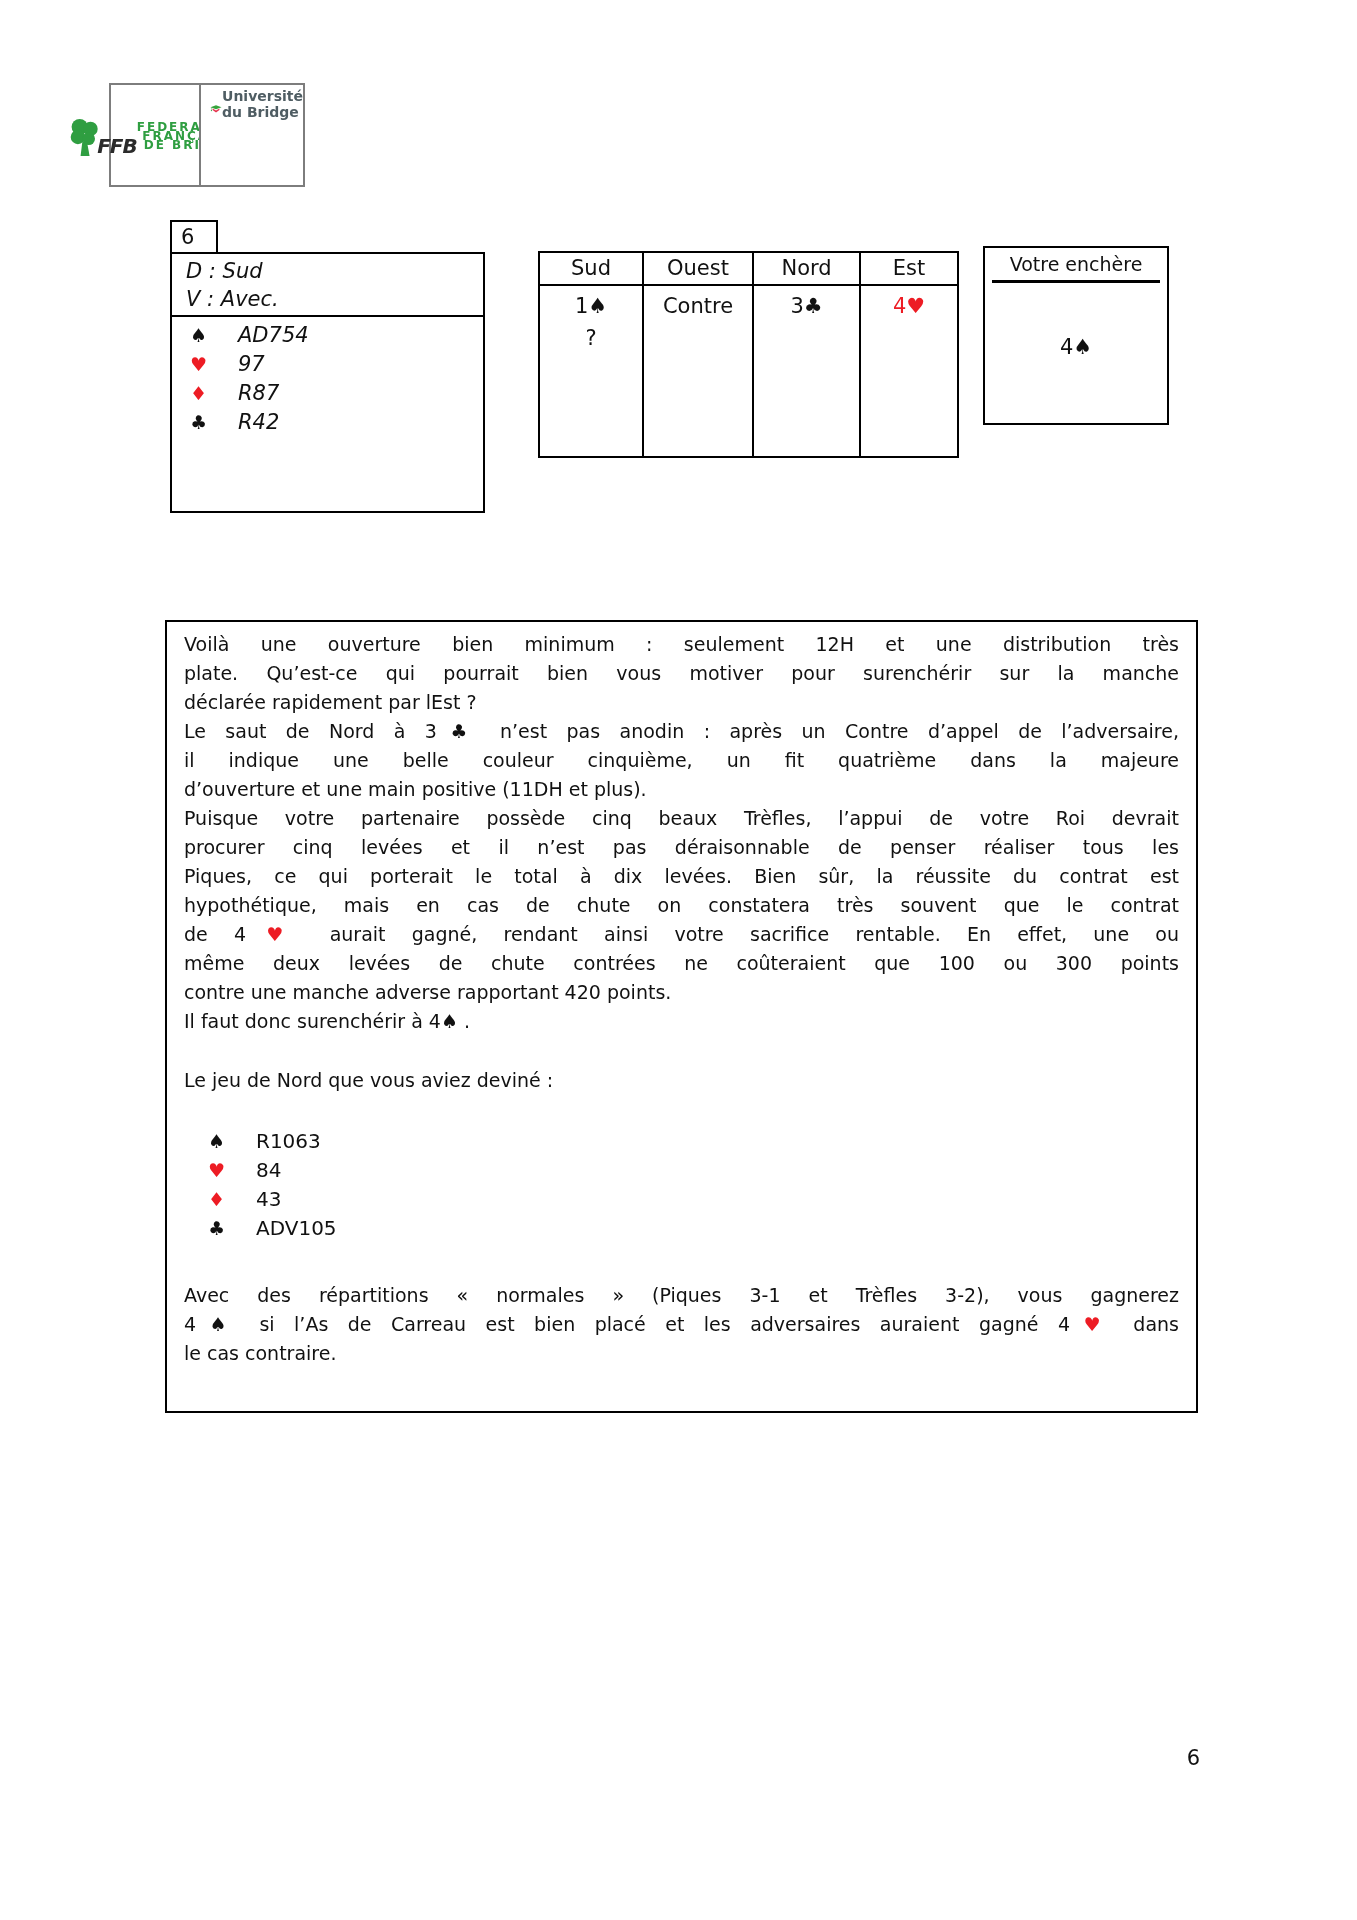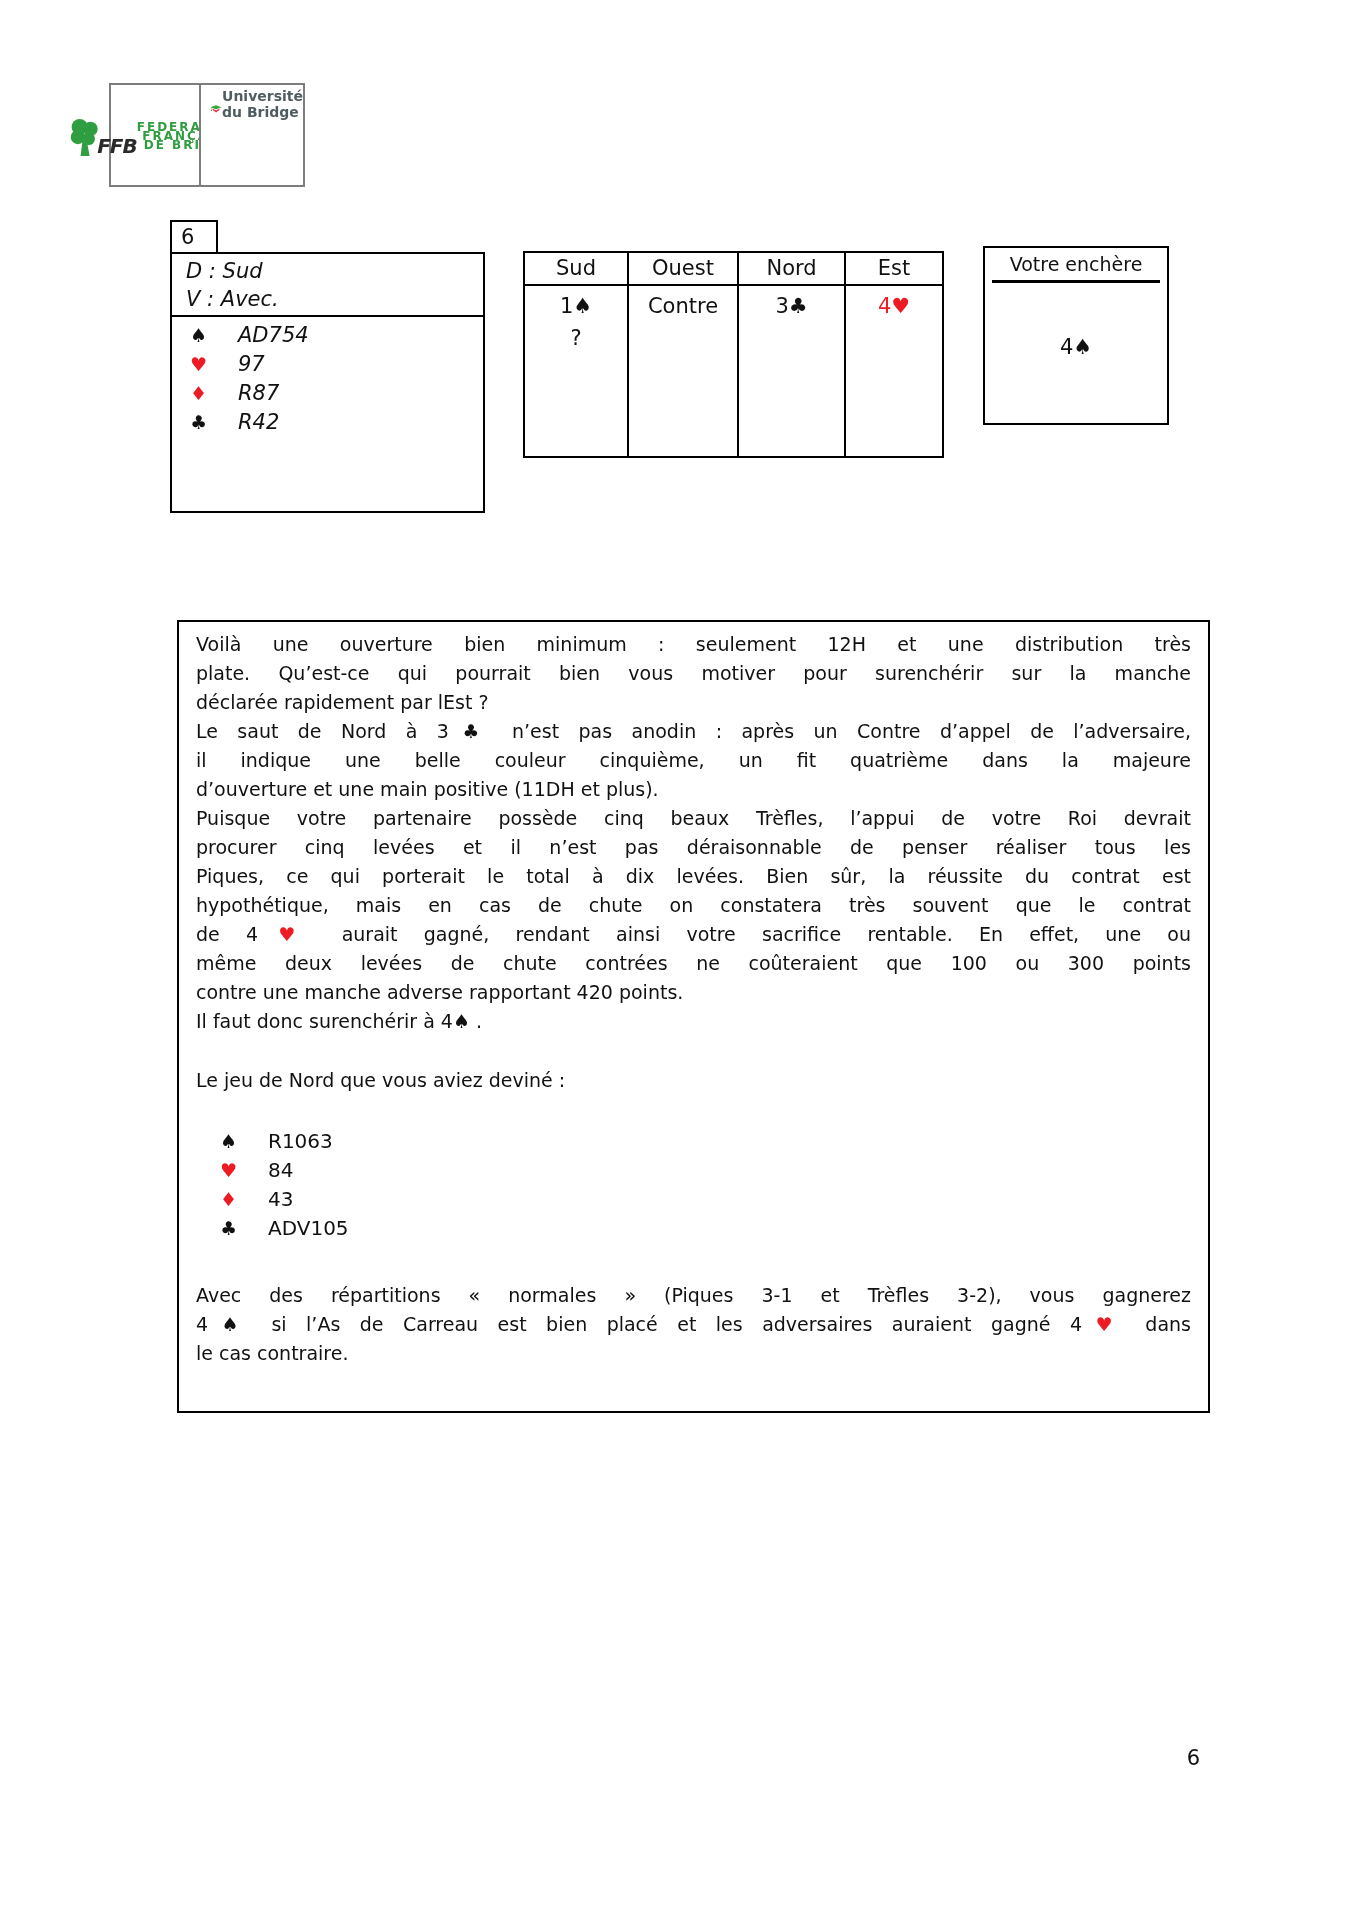--- a/index.html
+++ b/index.html
@@ -19,37 +19,37 @@
   .ffb-org div{font-size:12px;font-weight:bold;letter-spacing:2px;color:var(--ffb-green);line-height:9px;}
   .univ-name{font-size:14px;font-weight:bold;color:var(--univ-text);line-height:16px;margin-top:3px;}
   
   .deal-tab{position:absolute;left:170px;top:220px;width:48px;height:34px;border:2px solid #000;box-sizing:border-box;background:#fff;z-index:2;font-size:21px;padding-left:9px;line-height:30px;}
   .deal-box{position:absolute;left:170px;top:252px;width:315px;height:261px;border:2px solid #000;box-sizing:border-box;background:#fff;font-style:italic;}
   .deal-head{padding:3px 0 2px 14px;font-size:21px;line-height:28px;border-bottom:2px solid #000;}
   .hand .hand-row{display:flex;align-items:baseline;font-size:21px;line-height:29px;}
   .deal-box .hand{padding:4px 0 0 18px;}
   .hand .suit-cell{width:48px;font-size:19px;}
   
-  .bid-table{position:absolute;left:523px;top:251px;width:421px;height:207px;border:2px solid #000;box-sizing:border-box;display:flex;flex-direction:column;background:#fff;}
+  .bid-table{position:absolute;left:538px;top:251px;width:421px;height:207px;border:2px solid #000;box-sizing:border-box;display:flex;flex-direction:column;background:#fff;}
   .bt-row{display:flex;flex:0 0 auto;}
   .bt-row.head{height:33px;border-bottom:2px solid #000;box-sizing:border-box;}
   .bt-row.body{flex:1 1 auto;}
   .bt-cell{box-sizing:border-box;text-align:center;font-size:21px;}
   .bt-cell:not(:last-child){border-right:2px solid #000;}
   .bt-cell.c0{width:104px;} .bt-cell.c1{width:110px;} .bt-cell.c2{width:107px;} .bt-cell.c3{width:96px;}
   .bt-row.head .bt-cell{line-height:30px;}
   .bt-row.body .bt-cell{padding-top:4px;}
   .bid-line{line-height:32px;}
   .bid-line.red{color:var(--suit-red);}
   
   .your-bid-box{position:absolute;left:983px;top:246px;width:186px;height:179px;border:2px solid #000;box-sizing:border-box;background:#fff;}
   .yb-title{font-size:19px;text-align:center;margin:5px 7px 0 7px;padding-bottom:5px;border-bottom:3px solid #000;}
   .yb-bid{font-size:21px;text-align:center;margin-top:52px;}
   
-  .text-box{position:absolute;left:165px;top:620px;width:1033px;height:793px;border:2px solid #000;box-sizing:border-box;background:#fff;padding:8px 17px;font-size:19px;margin-left:12px;}
+  .text-box{position:absolute;left:165px;top:620px;width:1033px;height:793px;border:2px solid #000;box-sizing:border-box;background:#fff;padding:8px 17px;font-size:19px;}
   .line{line-height:29px;text-align:justify;}
   .line.stretch{text-align-last:justify;}
   .north-intro{line-height:29px;margin-top:30px;}
   .text-box .hand{margin-top:32px;padding-left:24px;}
   .text-box .hand .hand-row{font-size:20px;}
   #closing{margin-top:38px;}
   
   .suit.red{color:var(--suit-red);}
   .suit.blk{color:#111;}
   .page-number{position:absolute;left:1120px;top:1746px;width:80px;text-align:right;font-size:21px;}

